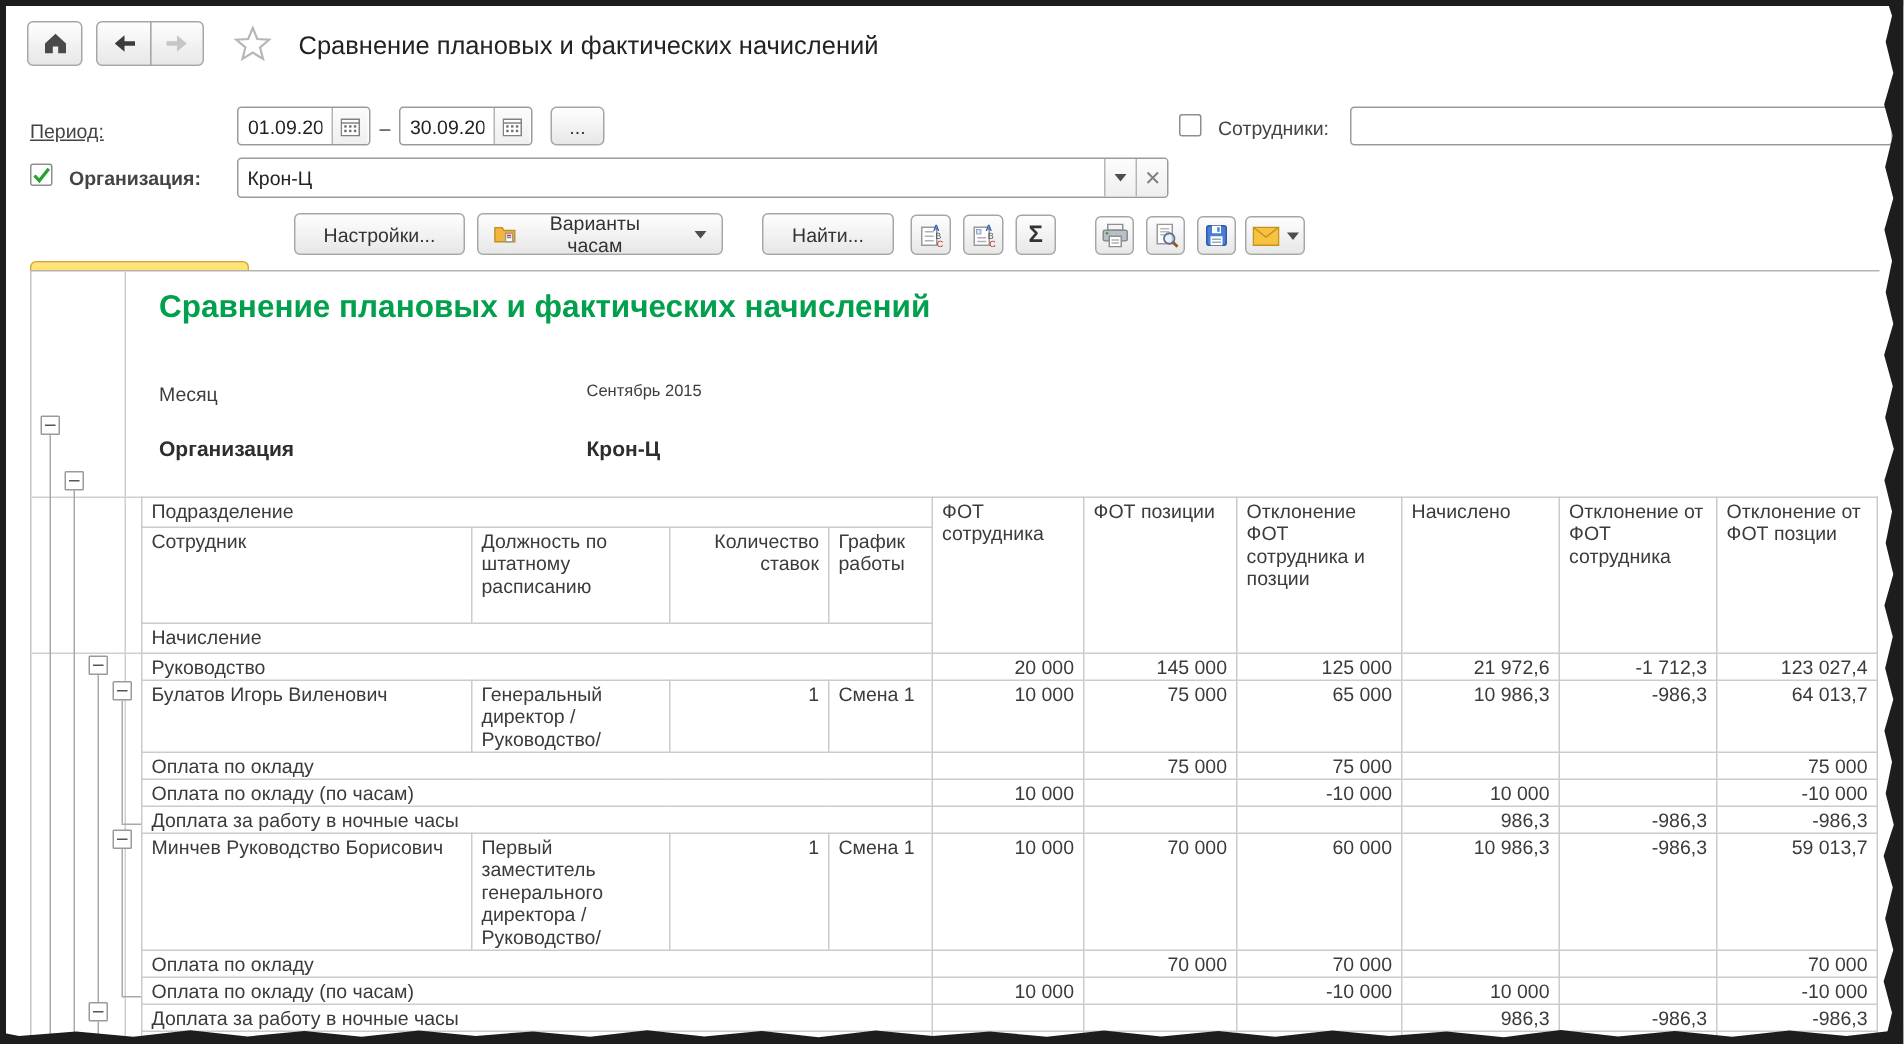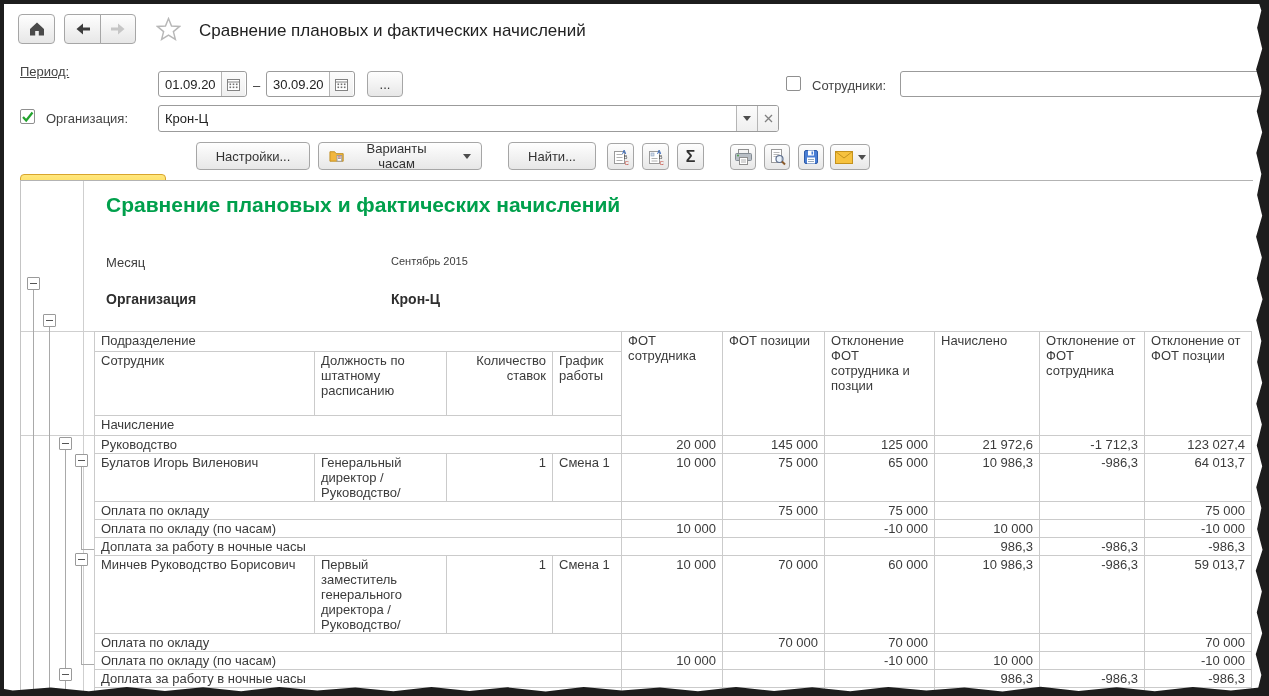--- a/index.html
+++ b/index.html
@@ -86,21 +86,21 @@
       <path d="M1 5.5 H8 V1.5 L14.5 7 L8 12.5 V8.5 H1 Z" fill="#c6c6c6"></path>
     </svg>
   </button>
   <span class="abs" style="left:156px; top:17px;">
     <svg width="25" height="24" viewBox="0 0 24 23">
       <path d="M12 1.5 L14.9 8.6 L22.5 9.1 L16.7 14 L18.6 21.4 L12 17.3 L5.4 21.4 L7.3 14 L1.5 9.1 L9.1 8.6 Z" fill="#fff" stroke="#b7b7b7" stroke-width="1.4"></path>
     </svg>
   </span>
   <div class="abs" style="left:199px; top:21px; font-size:17px; color:#222;">Сравнение плановых и фактических начислений</div>
 
-  <div class="abs lbl" style="left:20px; top:64px;text-decoration:underline;">Период:</div>
+  <div class="abs lbl" style="left:20px; top:80px;text-decoration:underline;">Период:</div>
 
   <div class="field-group" style="left:158px; top:71px; width:89px; height:26px;">
     <input type="text" style="width: 62px;" value="01.09.2015">
     <span class="fg-btn" style="width:24px;">
       <svg width="13" height="13" viewBox="0 0 13 13">
         <rect x="0.5" y="1.5" width="12" height="11" fill="#fff" stroke="#828282"></rect>
         <line x1="0.5" y1="4" x2="12.5" y2="4" stroke="#828282"></line>
         <g fill="#6f6f6f">
           <rect x="2.5" y="5.5" width="1.6" height="1.6"></rect>
             <rect x="5.7" y="5.5" width="1.6" height="1.6"></rect>
@@ -139,21 +139,21 @@
   <div class="abs lbl" style="left:812px; top:78px;">Сотрудники:</div>
   <div class="field-group" style="left:900px; top:71px; width:362px; height:26px;">
     <input type="text" value="" style="">
   </div>
 
   <div class="checkbox" style="left:20px; top:109px;">
     <svg width="13" height="12" viewBox="0 0 13 12">
       <path d="M2 6 L5.2 9.5 L11.5 1.5" fill="none" stroke="#23a32e" stroke-width="2.2"></path>
     </svg>
   </div>
-  <div class="abs lbl" style="left:46px; top:111px;">Организация:</div>
+  <div class="abs lbl" style="left:46px; top:111px;font-weight:bold;">Организация:</div>
   <div class="field-group" style="left:158px; top:105px; width:621px; height:27px;">
     <input type="text" style="width: 577px;" value="Крон-Ц">
     <span class="fg-btn" style="width:21px;">
         <span class="caret-down"></span>
       </span>
     <span class="fg-btn" style="width:21px; color:#777; font-size:12px;">
       <svg width="9" height="9" viewBox="0 0 9 9">
         <path d="M1 1 L8 8 M8 1 L1 8" stroke="#808080" stroke-width="1.3"></path>
       </svg>
     </span>

